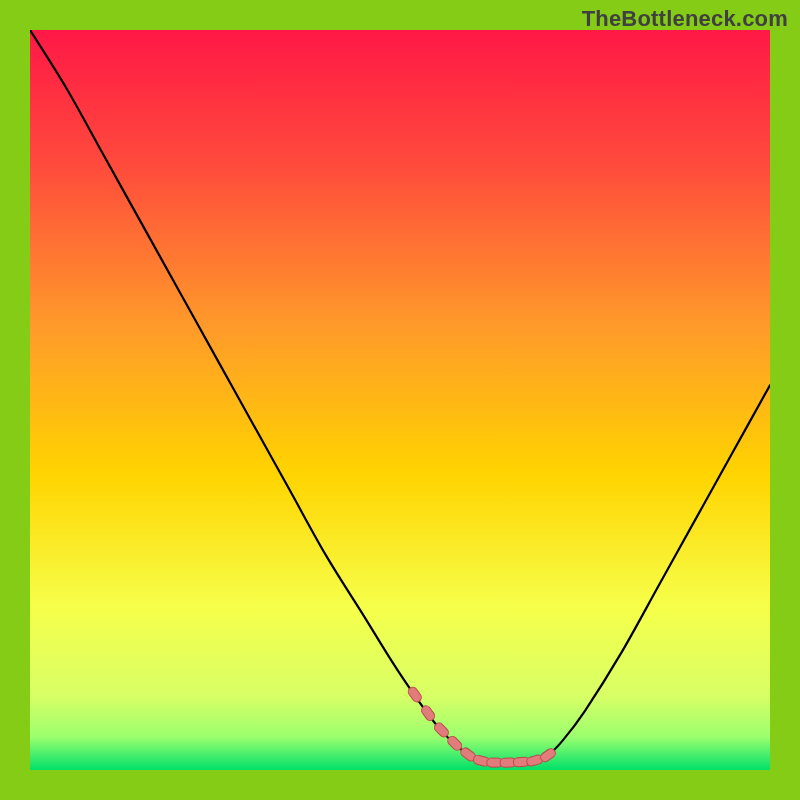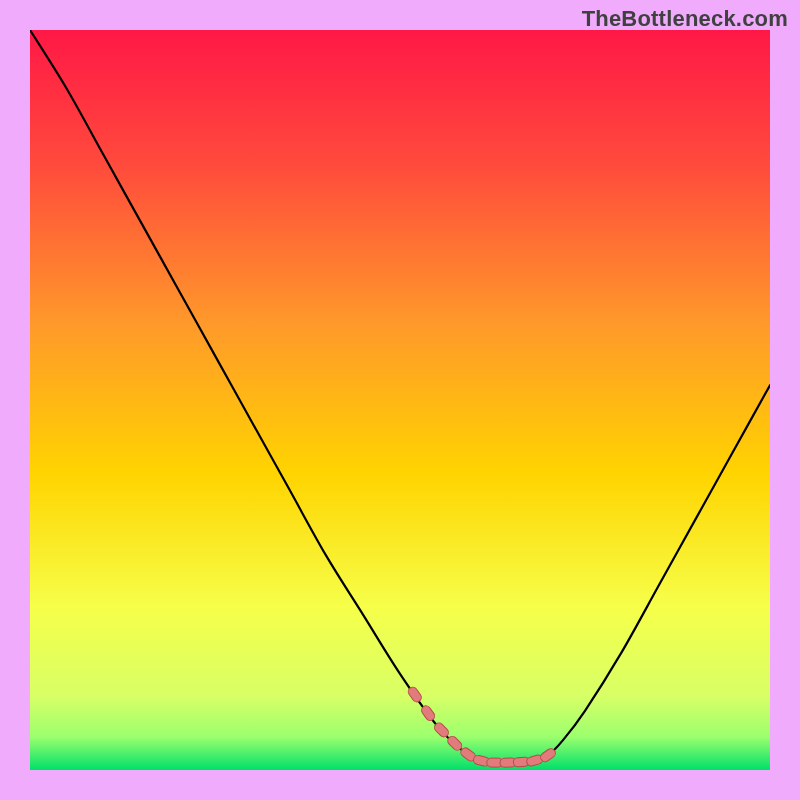--- a/index.html
+++ b/index.html
@@ -8,21 +8,21 @@
     width: 800px;
     height: 800px;
     background: #000;
     overflow: hidden;
     font-family: Arial, Helvetica, sans-serif;
   }
   .frame {
     position: relative;
     width: 800px;
     height: 800px;
-    background: #f0abfc;
+    background: #84cc16;
     text-align: right;
   }
   .watermark {
     position: absolute;
     top: 6px;
     right: 12px;
     color: #404040;
     font-size: 22px;
     font-weight: 600;
     letter-spacing: 0.2px;

